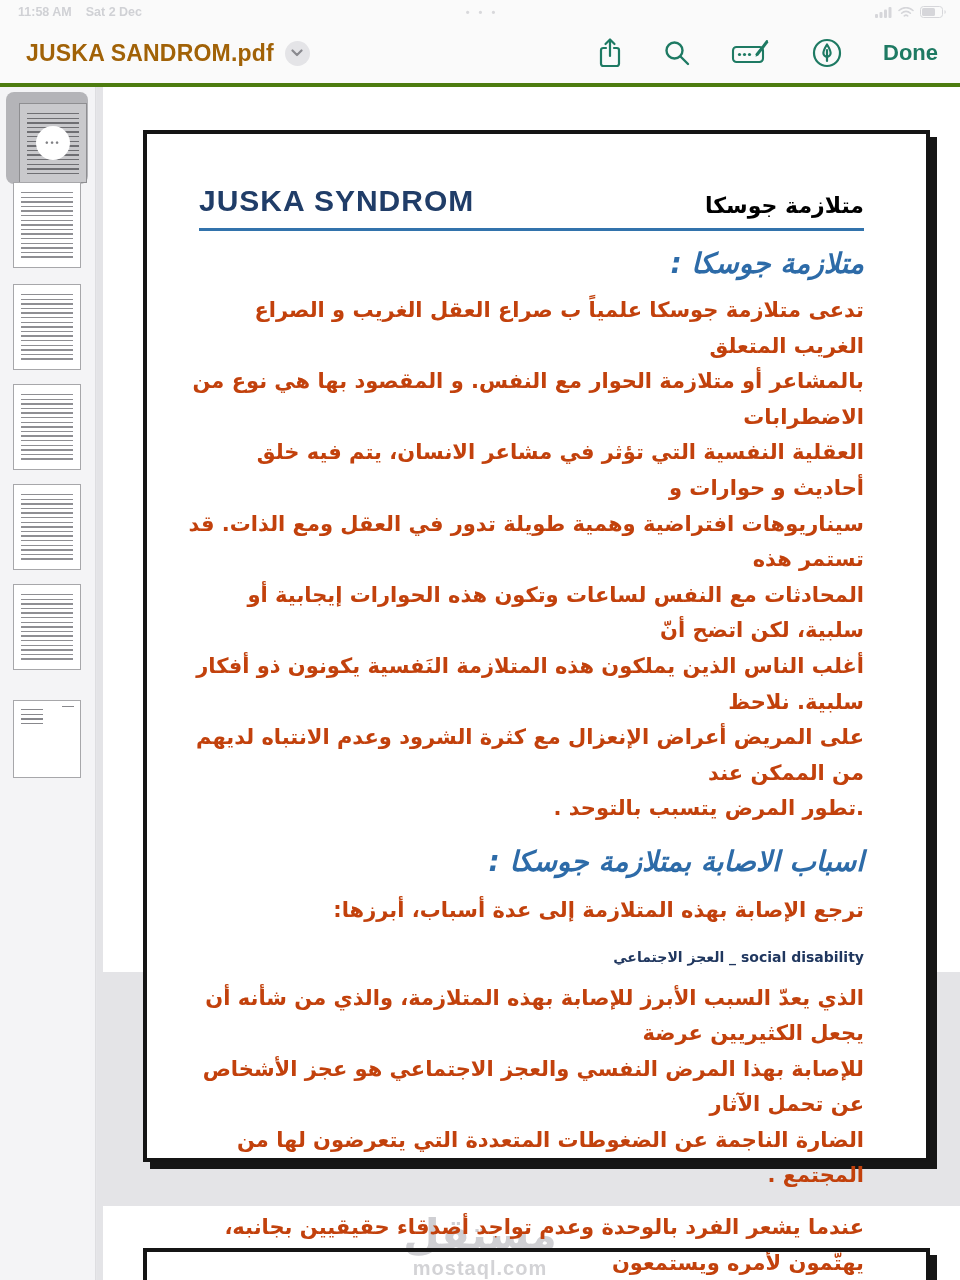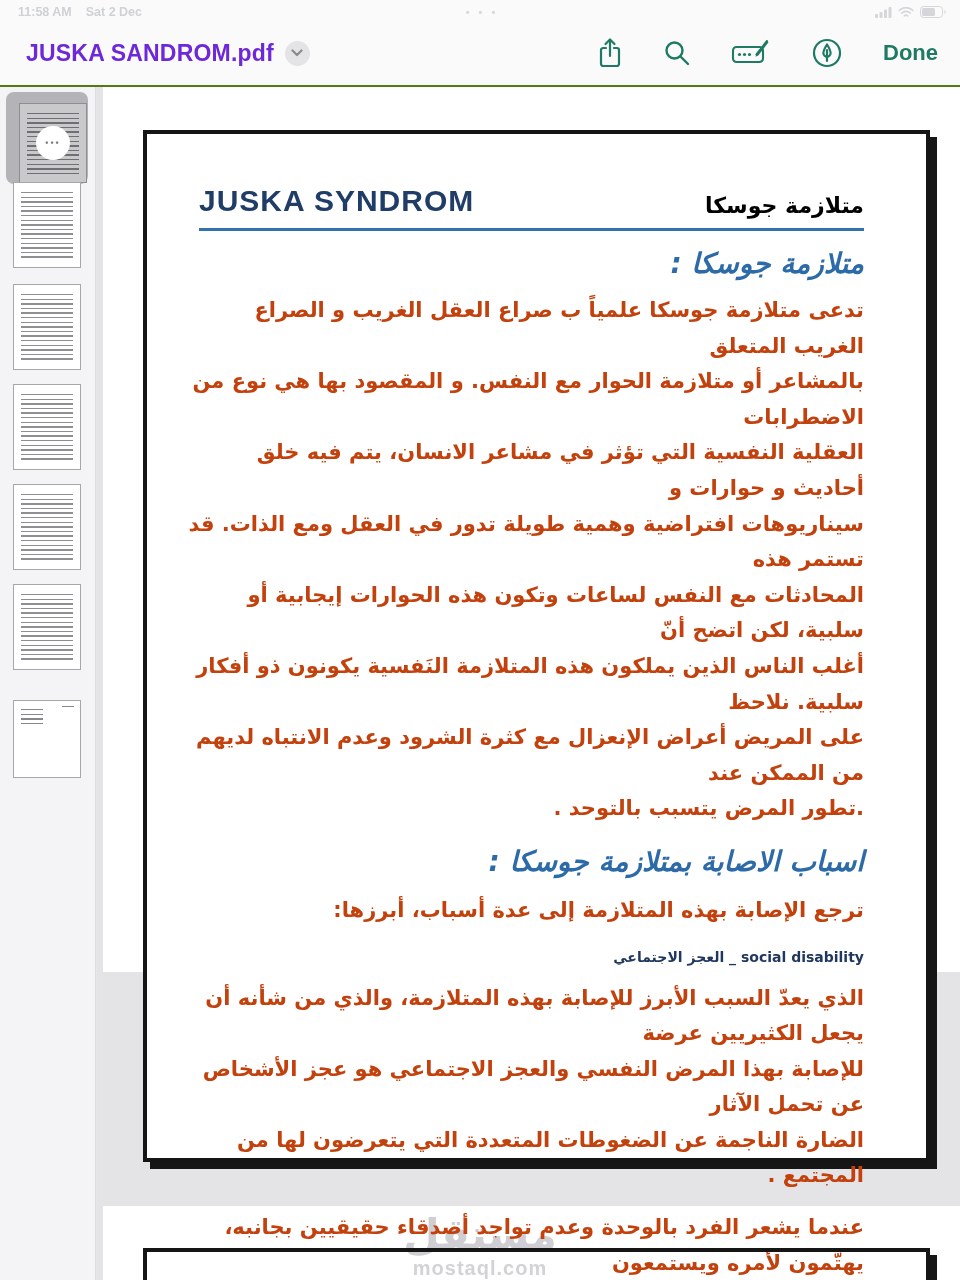--- a/index.html
+++ b/index.html
@@ -3,31 +3,31 @@
 <meta charset="utf-8">
 <style>
   html,body{margin:0;padding:0;}
   body{
     width:960px;height:1280px;position:relative;overflow:hidden;
     background:#e6e6e9;font-family:"Liberation Sans","DejaVu Sans",sans-serif;
     -webkit-font-smoothing:antialiased;
   }
   
   .header{position:absolute;top:0;left:0;right:0;height:87px;background:#fafafa;
-    border-bottom:2px solid #4d7c0f;box-sizing:border-box;z-index:10;}
+    border-bottom:4px solid #4d7c0f;box-sizing:border-box;z-index:10;}
   .status-bar{position:absolute;top:4px;left:18px;right:14px;height:16px;
     display:flex;align-items:center;color:#d0d1d5;font-size:12.5px;font-weight:700;}
   .status-left{display:flex;gap:14px;}
   .status-center{position:absolute;left:0;right:0;text-align:center;color:#d8d8db;
     font-size:11px;letter-spacing:3px;}
   .status-right{margin-left:auto;display:flex;align-items:center;gap:6px;opacity:.55;}
   .status-right svg{display:block;}
   .toolbar-row{position:absolute;top:32px;left:26px;right:22px;height:42px;
     display:flex;align-items:center;}
-  .file-title{font-size:23px;font-weight:700;color:#6d28d9;letter-spacing:.2px;}
+  .file-title{font-size:23px;font-weight:700;color:#a16207;letter-spacing:.2px;}
   .chevron-btn{width:25px;height:25px;border-radius:50%;background:#e4e4e7;
     margin-left:11px;display:flex;align-items:center;justify-content:center;cursor:pointer;}
   .toolbar-actions{margin-left:auto;display:flex;align-items:center;gap:40px;}
   .tb-icon{display:flex;align-items:center;justify-content:center;cursor:pointer;}
   .done-btn{color:#1e7a63;font-weight:700;font-size:22px;cursor:pointer;}
   
   .sidebar{position:absolute;top:87px;left:0;width:96px;bottom:0;background:#f4f4f6;
     border-right:1px solid #dedee1;box-sizing:border-box;z-index:5;}
   .thumb{position:absolute;left:13px;width:68px;background:#fff;
     border:1px solid #a7a7aa;box-sizing:border-box;cursor:pointer;}

